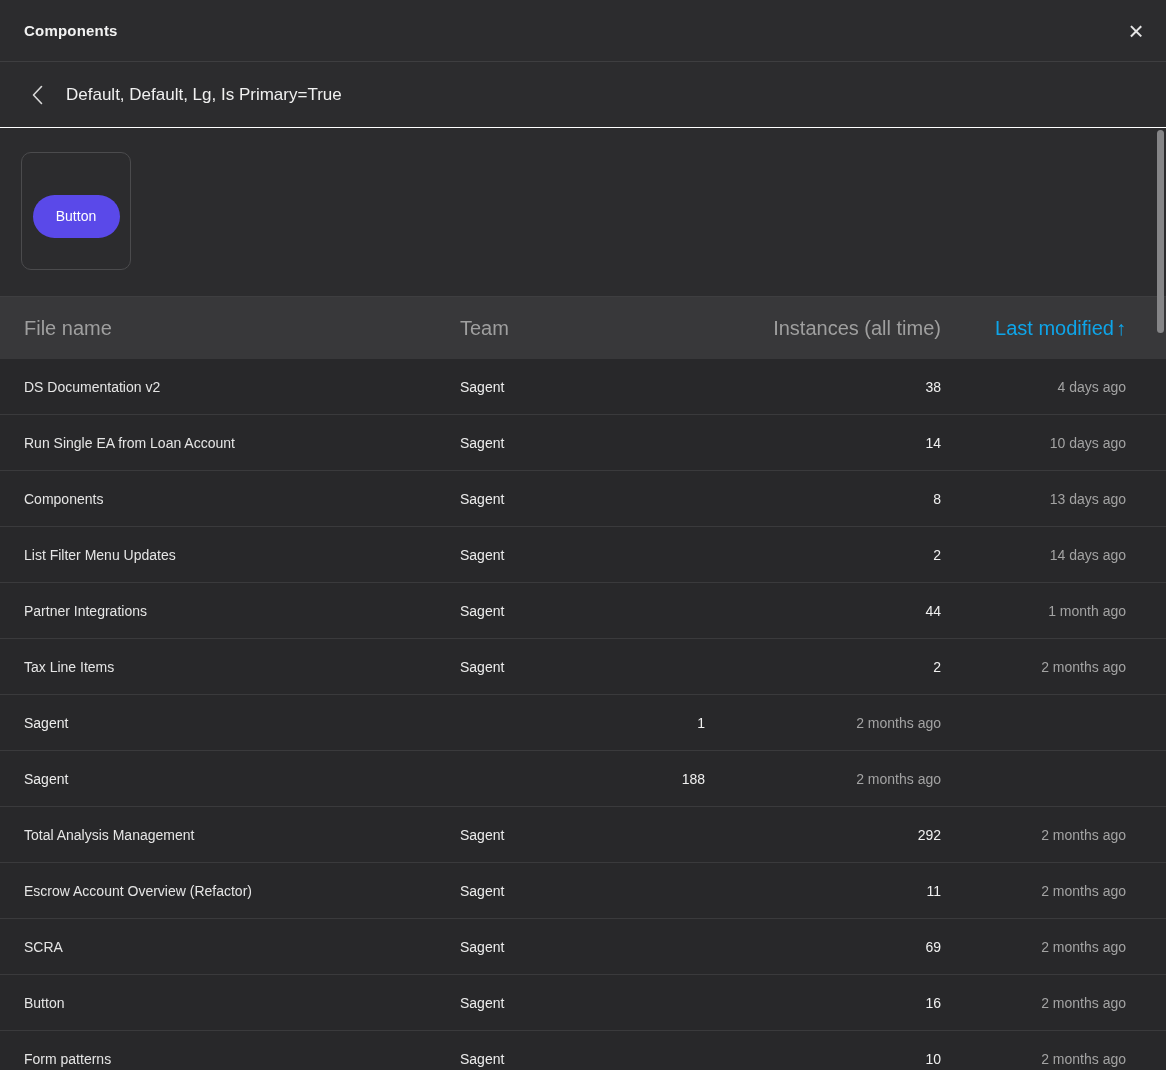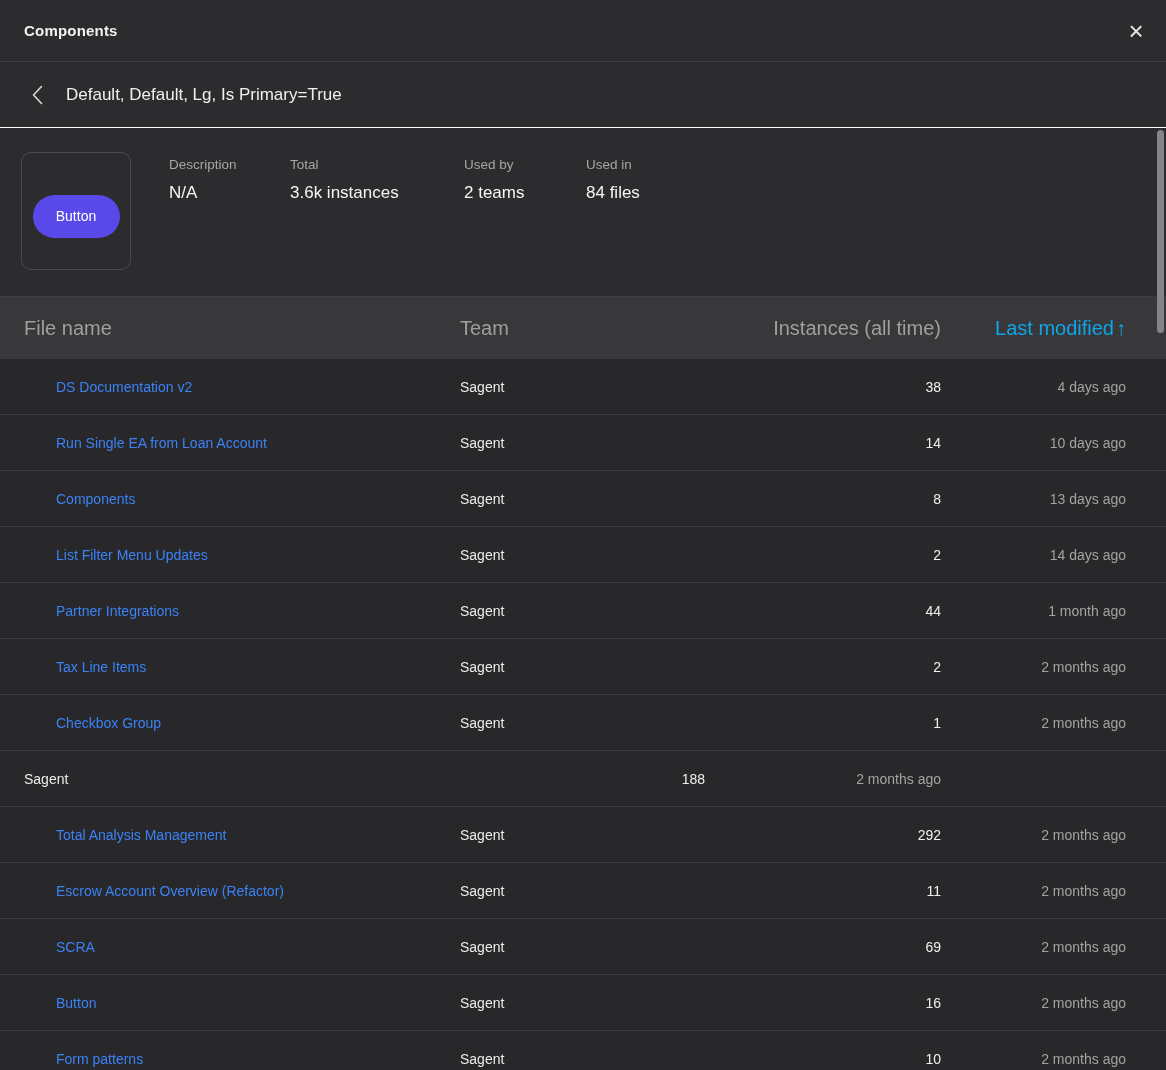--- a/index.html
+++ b/index.html
@@ -125,23 +125,22 @@
     background: #28282a;
     border-bottom: 1px solid #3a3a3c;
     display: grid;
     grid-template-columns: 436px 245px 1fr 185px;
     align-items: center;
     padding: 0 40px 0 24px;
     font-size: 14px;
     cursor: pointer;
   }
   .cell-file {
-    color: #3b82f6;
-    cursor: pointer;
-    margin-left: 32px;
+    color: #e5e5e5;
+    cursor: pointer;
   }
   .cell-team { color: #ececec; }
   .cell-instances {
     text-align: right;
     color: #f0f0f0;
     font-weight: 500;
   }
   .cell-modified {
     text-align: right;
     color: #a3a3a3;
@@ -177,38 +176,20 @@
       </svg>
     </span>
   </div>
   <div class="crumb-title">Default, Default, Lg, Is Primary=True</div>
 </div>
 
 <div class="overview">
   <div class="preview-card">
     <div class="preview-pill">Button</div>
   </div>
-  <div class="stats">
-    <div class="stat stat-desc">
-      <div class="stat-label">Description</div>
-      <div class="stat-value">N/A</div>
-    </div>
-    <div class="stat stat-total">
-      <div class="stat-label">Total</div>
-      <div class="stat-value">3.6k instances</div>
-    </div>
-    <div class="stat stat-teams">
-      <div class="stat-label">Used by</div>
-      <div class="stat-value">2 teams</div>
-    </div>
-    <div class="stat">
-      <div class="stat-label">Used in</div>
-      <div class="stat-value">84 files</div>
-    </div>
-  </div>
 </div>
 
 <div class="usage-table">
   <div class="thead">
     <div class="th">File name</div>
     <div class="th">Team</div>
     <div class="th th-right">Instances (all time)</div>
     <div class="th th-right th-sorted"><span>Last modified</span><span class="sort-arrow">↑</span></div>
   </div>
   <div>
@@ -248,21 +229,20 @@
   </div>
 
   <div class="trow">
     <div class="cell-file">Tax Line Items</div>
     <div class="cell-team">Sagent</div>
     <div class="cell-instances">2</div>
     <div class="cell-modified">2 months ago</div>
   </div>
 
   <div class="trow">
-    <div class="cell-file">Checkbox Group</div>
     <div class="cell-team">Sagent</div>
     <div class="cell-instances">1</div>
     <div class="cell-modified">2 months ago</div>
   </div>
 
   <div class="trow">
     <div class="cell-team">Sagent</div>
     <div class="cell-instances">188</div>
     <div class="cell-modified">2 months ago</div>
   </div>

